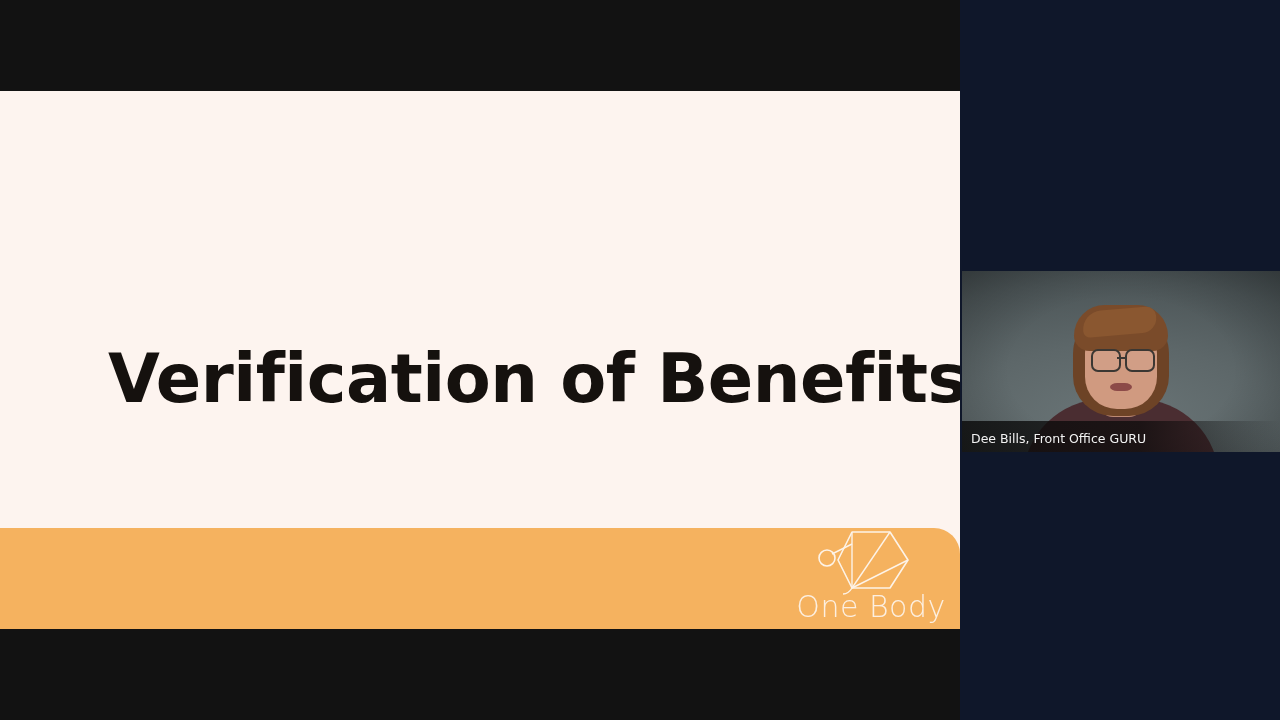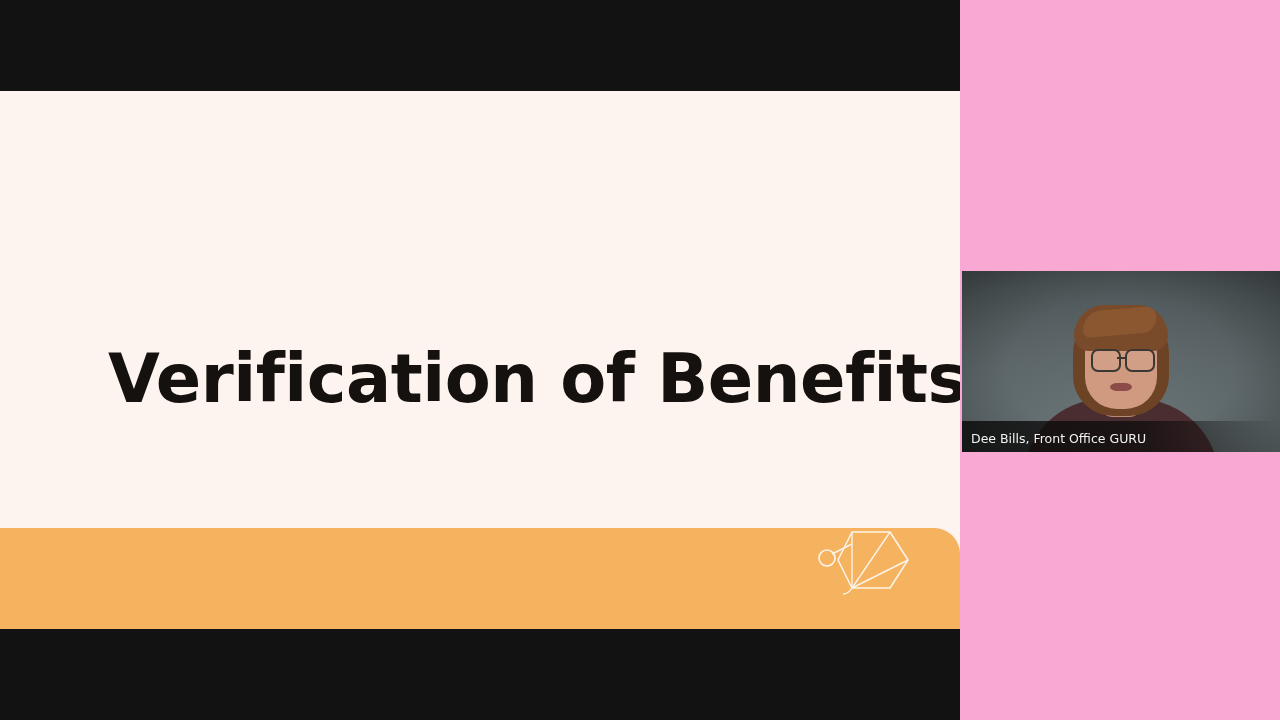--- a/index.html
+++ b/index.html
@@ -100,21 +100,21 @@
     white-space: nowrap;
   }
 
   
   #right-rail {
     position: absolute;
     left: 960px;
     top: 0;
     width: 320px;
     height: 720px;
-    background: #f9a8d4;
+    background: #0f172a;
   }
 
   #video-tile {
     position: absolute;
     left: 2px;
     top: 271px;
     width: 318px;
     height: 181px;
     background: #5b6668;
     overflow: hidden;
@@ -270,20 +270,21 @@
             <line x1="36" y1="64" x2="92" y2="36" stroke="#fdf3e8" stroke-width="1.4"></line>
             <line x1="36" y1="64" x2="36" y2="8" stroke="#fdf3e8" stroke-width="1.4"></line>
 
             <path d="M36 64 C 33 69, 30 70, 27 70" stroke="#fdf3e8" stroke-width="1.4" fill="none"></path>
 
             <line x1="36" y1="20" x2="16" y2="30" stroke="#fdf3e8" stroke-width="1.4"></line>
 
             <circle cx="11" cy="34" r="8" stroke="#fdf3e8" stroke-width="1.6" fill="none"></circle>
           </svg>
 
+          <div id="logo-wordmark">One Body</div>
         </div>
 
       </div>
     </div>
   </div>
 
   <div id="right-rail">
 
     <div id="video-tile">
       <div id="video-backdrop"></div>

